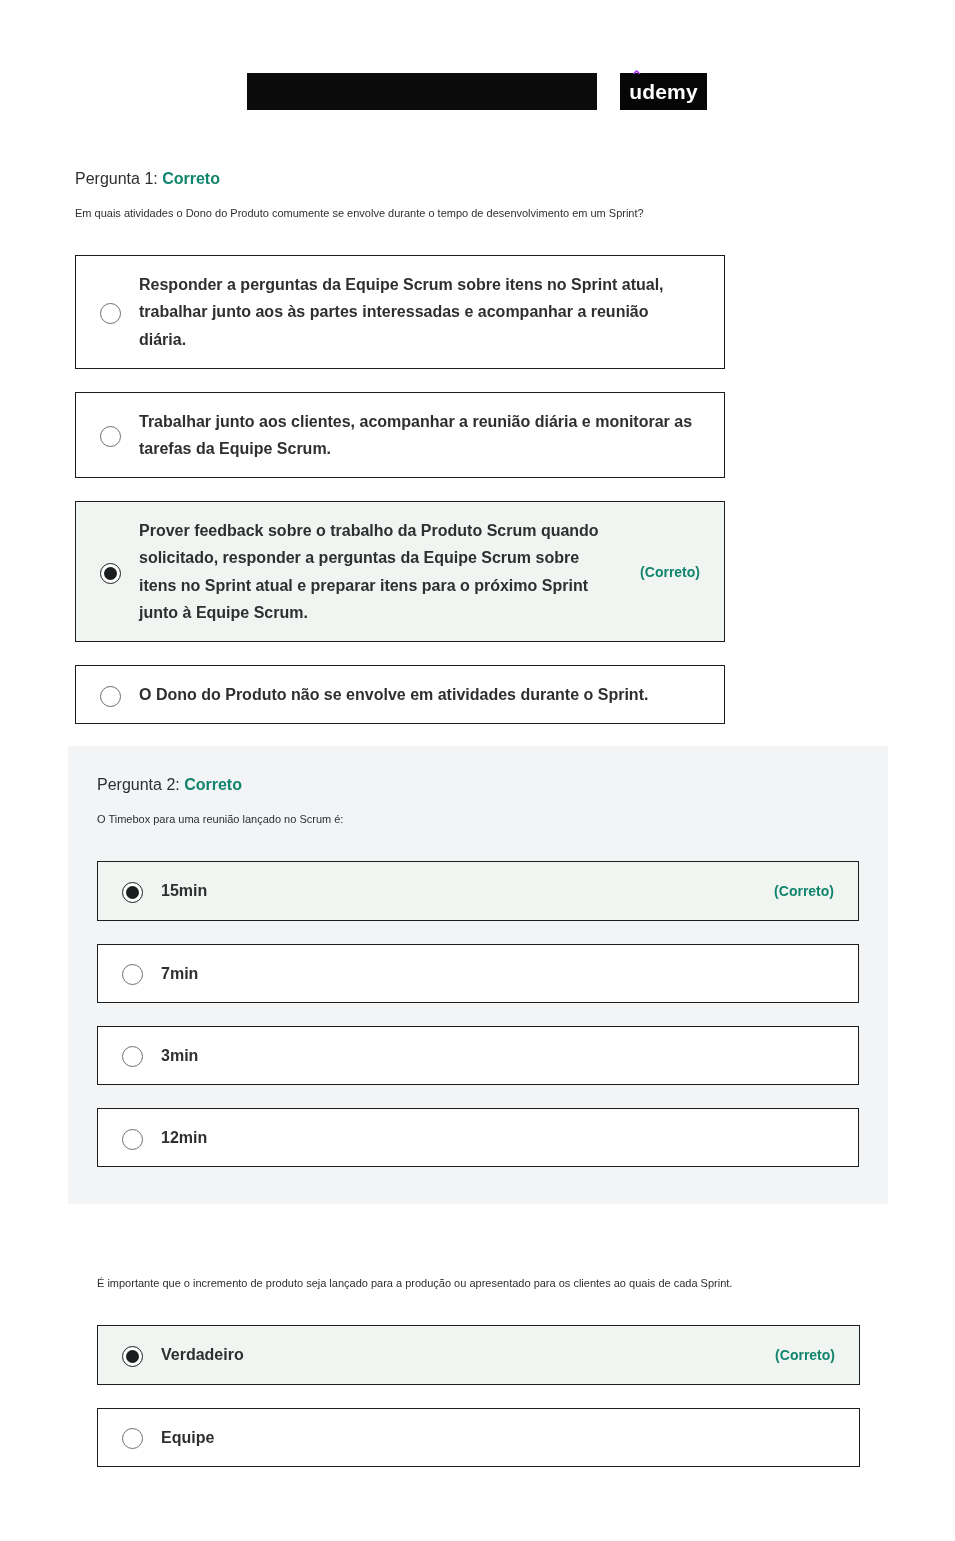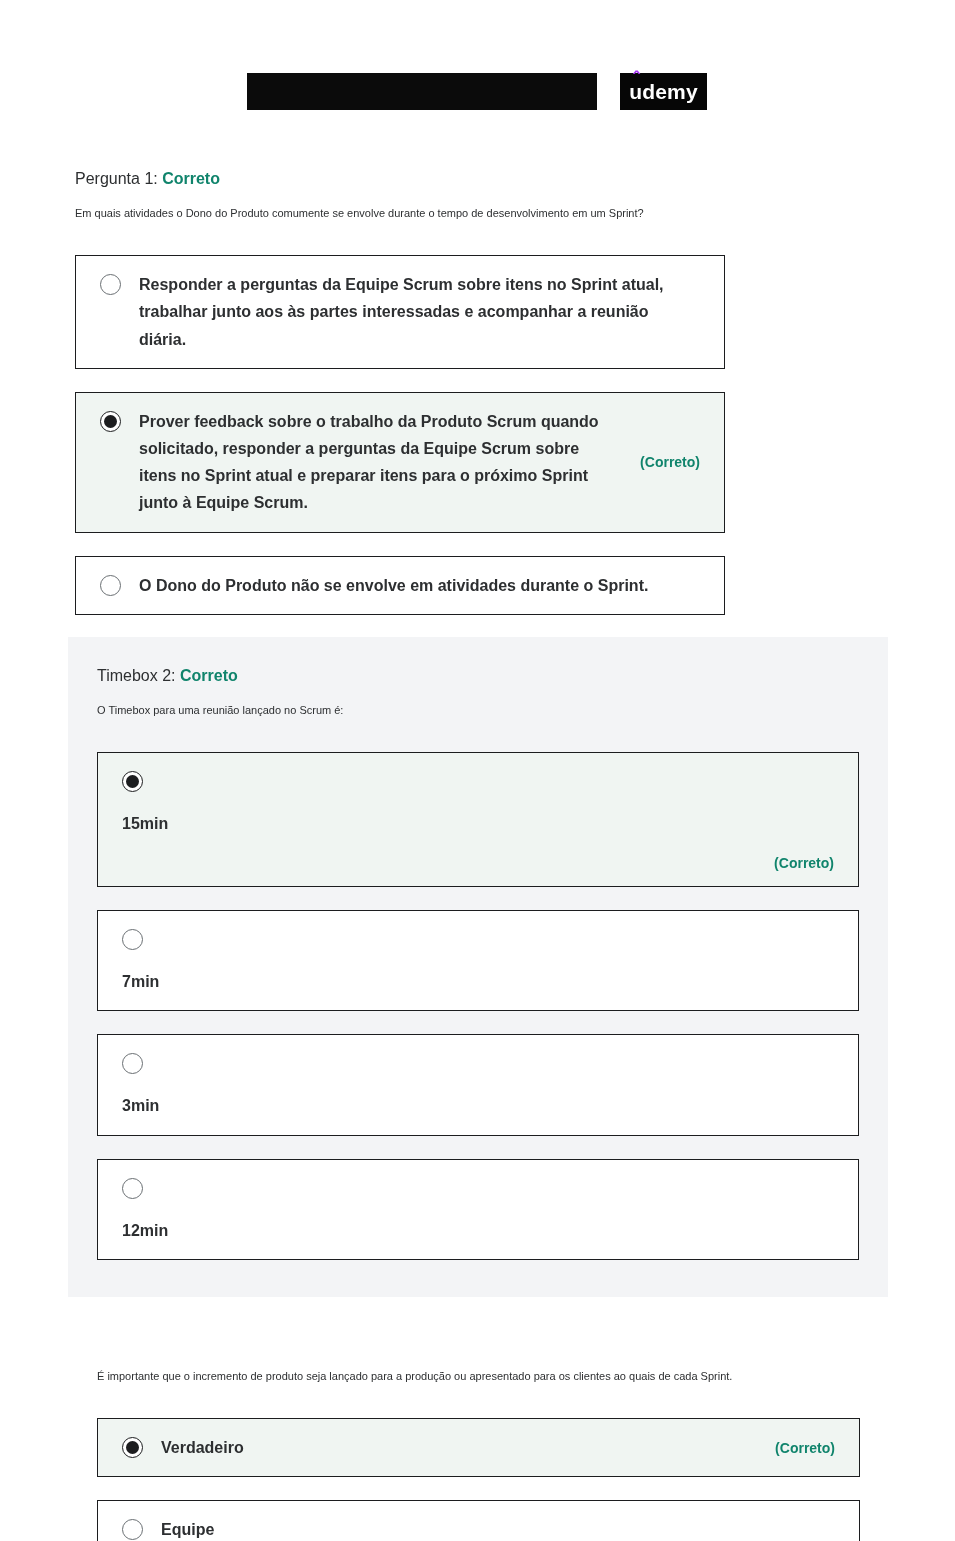--- a/index.html
+++ b/index.html
@@ -90,21 +90,21 @@
     margin: 8px 0 32px 0;
     font-size: 11px;
     line-height: 1.75;
     color: var(--text-dark);
     max-width: 790px;
   }
 
   
   .option {
     display: flex;
-    align-items: flex-start;
+    align-items: center;
     gap: 18px;
     border: 1px solid var(--border-dark);
     background: #ffffff;
     padding: 15px 24px;
     margin-bottom: 23px;
   }
   .option:last-child { margin-bottom: 0; }
   .q1-block .option:last-child { margin-bottom: 0; }
   .option.correct {
     background: var(--correct-bg);
@@ -141,21 +141,21 @@
   }
   .correct-badge {
     align-self: center;
     margin-left: auto;
     padding-left: 14px;
     font-size: 14px;
     font-weight: 700;
     color: var(--correct-green);
     white-space: nowrap;
   }
-  .q2-section .option { margin-bottom: 23px; flex-direction: column; }
+  .q2-section .option { margin-bottom: 23px; }
   .q2-section .option:last-of-type { margin-bottom: 0; }
 </style>
 </head>
 <body>
 
 <div class="page">
 
   <header class="top-header">
     <div class="redacted"></div>
     <div class="udemy-logo">
@@ -169,36 +169,40 @@
       <span class="q-label">Pergunta 1:</span>
       <span class="q-status">Correto</span>
     </p>
     <p class="q-text">Em quais atividades o Dono do Produto comumente se envolve durante o tempo de desenvolvimento em um Sprint?</p>
 
     <div class="option">
       <span class="radio"></span>
       <span class="option-text">Responder a perguntas da Equipe Scrum sobre itens no Sprint atual, trabalhar junto aos às partes interessadas e acompanhar a reunião diária.</span>
     </div>
 
+    <div class="option">
+      <span class="radio"></span>
+      <span class="option-text">Trabalhar junto aos clientes, acompanhar a reunião diária e monitorar as tarefas da Equipe Scrum.</span>
+    </div>
 
     <div class="option correct">
       <span class="radio selected"></span>
       <span class="option-text">Prover feedback sobre o trabalho da Produto Scrum quando solicitado, responder a perguntas da Equipe Scrum sobre itens no Sprint atual e preparar itens para o próximo Sprint junto à Equipe Scrum.</span>
       <span class="correct-badge">(Correto)</span>
     </div>
 
     <div class="option">
       <span class="radio"></span>
       <span class="option-text">O Dono do Produto não se envolve em atividades durante o Sprint.</span>
     </div>
   </section>
 
   <section class="question-block q2-section">
     <p class="q-header">
-      <span class="q-label">Timebox 2:</span>
+      <span class="q-label">Pergunta 2:</span>
       <span class="q-status">Correto</span>
     </p>
     <p class="q-text">O Timebox para uma reunião lançado no Scrum é:</p>
 
     <div class="option correct">
       <span class="radio selected"></span>
       <span class="option-text">15min</span>
       <span class="correct-badge">(Correto)</span>
     </div>
 

